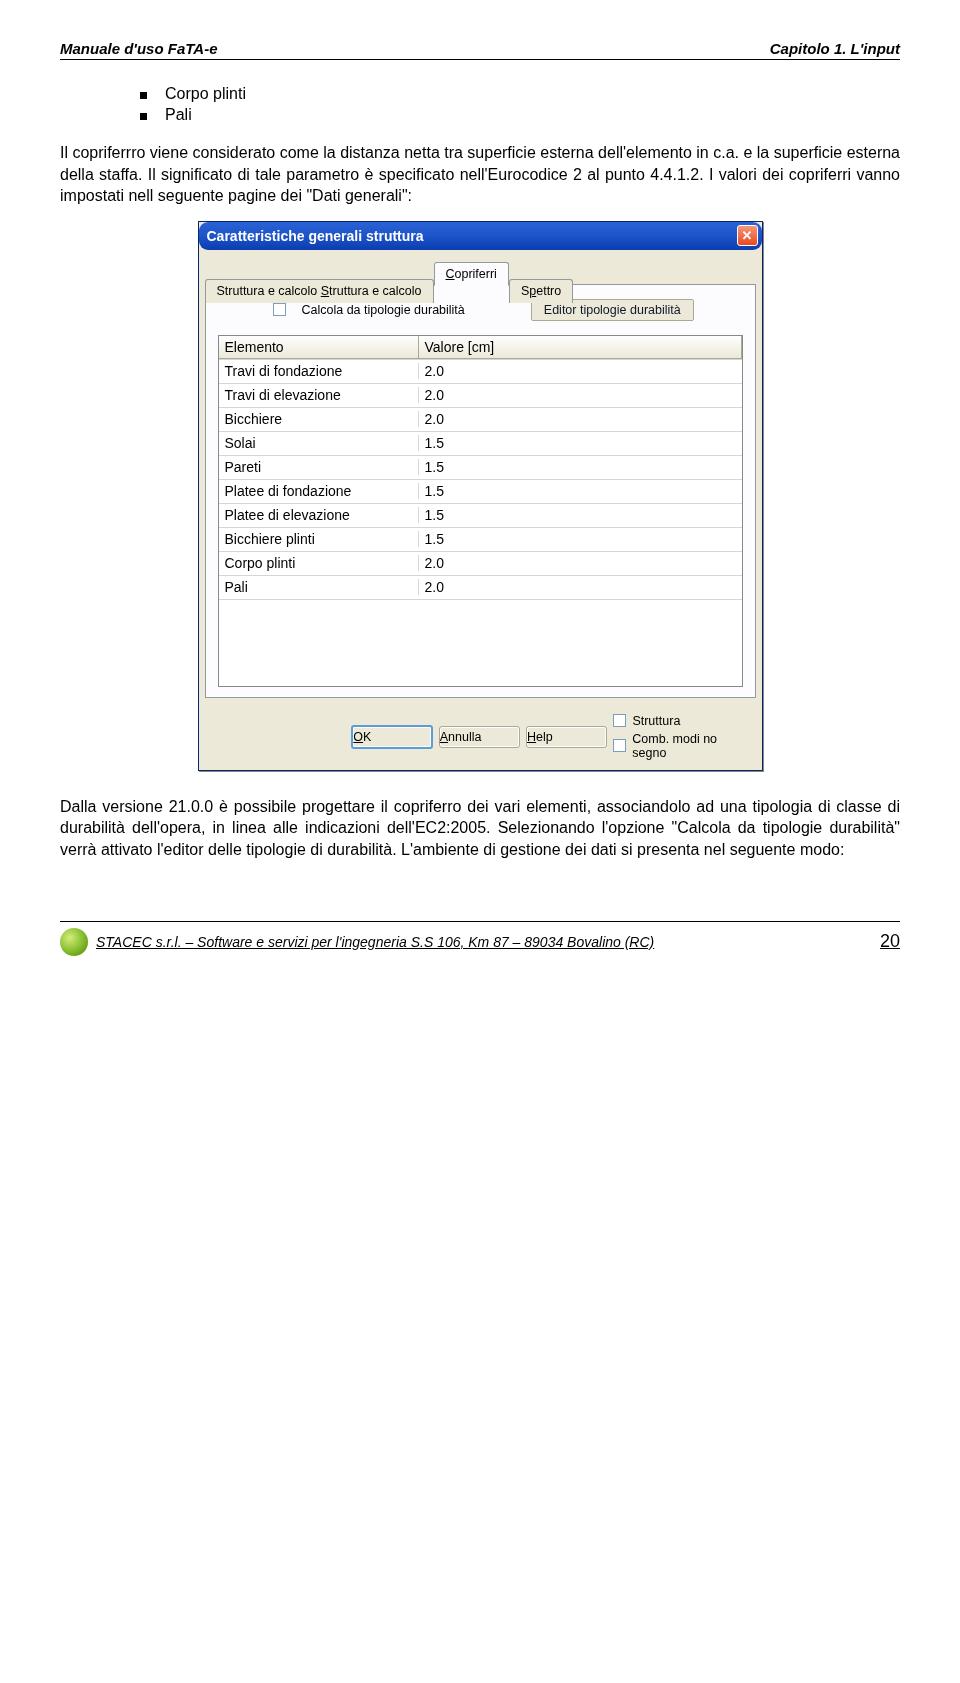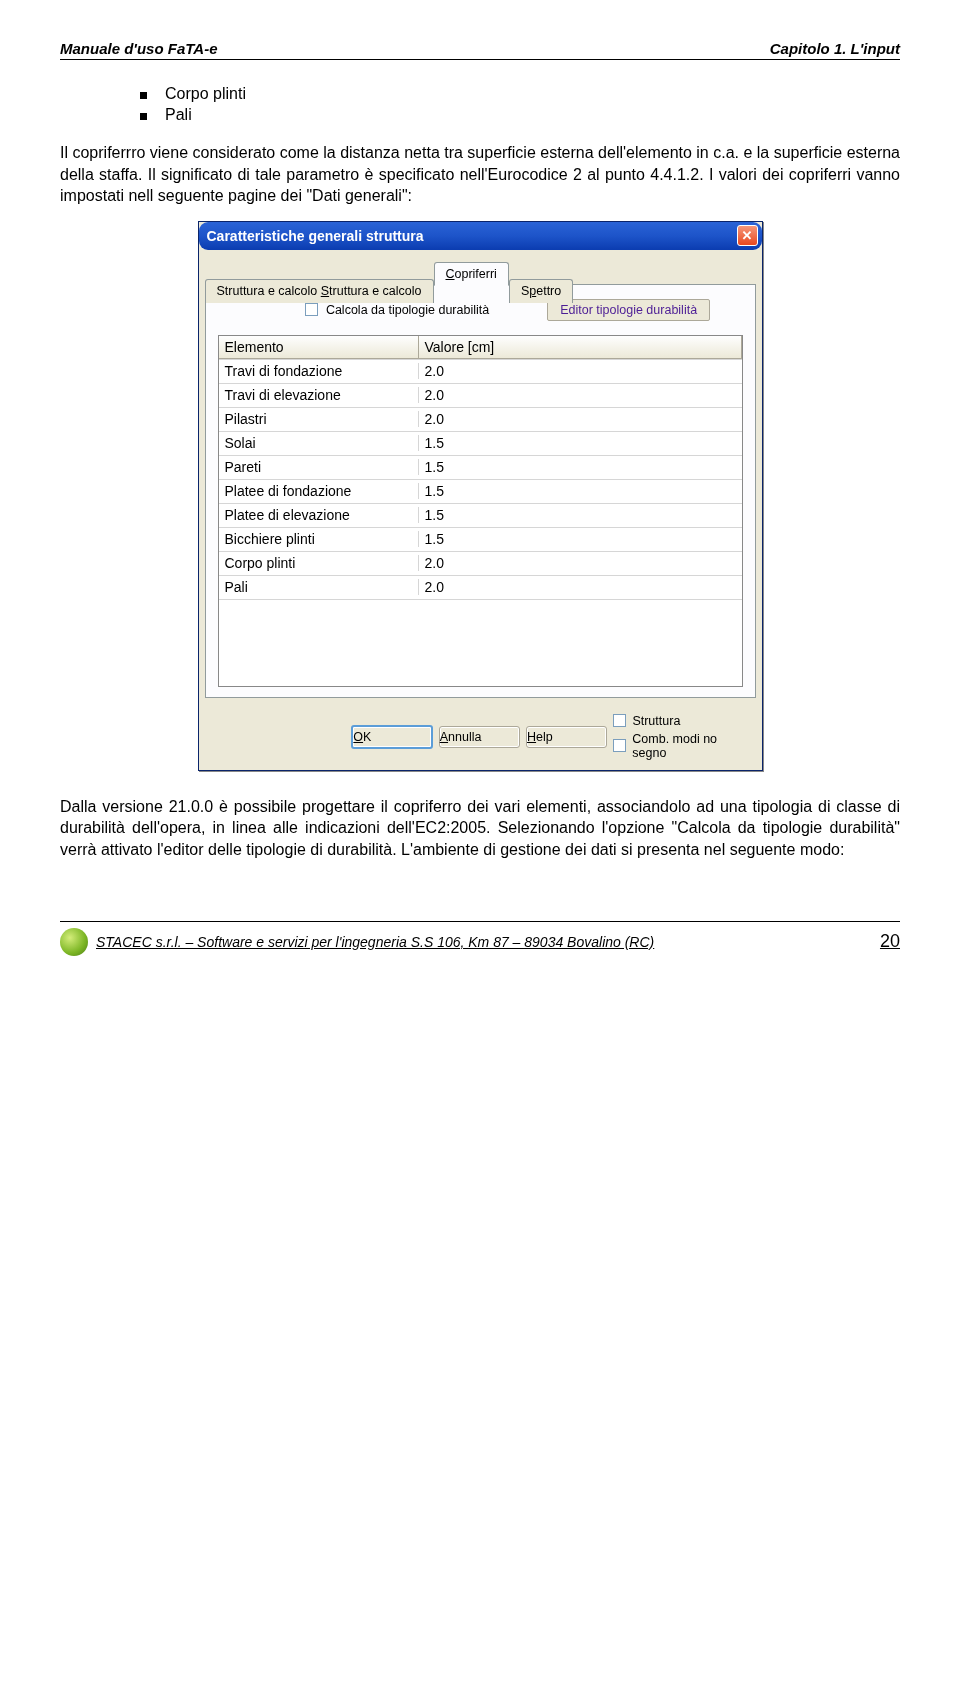--- a/index.html
+++ b/index.html
@@ -114,40 +114,39 @@
   }
   .tab-body {
     border: 1px solid #919b9c;
     margin: 0 6px 8px 6px;
     padding: 14px 12px 10px 12px;
     background: #fcfcfe;
   }
   .top-row {
     display: flex;
     align-items: center;
-    gap: 8px;
+    gap: 16px;
     margin-bottom: 14px;
     margin-left: 55px;
-    justify-content: center;
   }
   .checkbox {
     width: 13px;
     height: 13px;
     border: 1px solid #7b9ebd;
     background: #fff;
   }
   .chk-label {
     font-size: 12.5px;
   }
   .editor-btn {
     margin-left: 50px;
     padding: 3px 12px;
     background: #ece9d8;
     border: 1px solid #aca899;
-    color: #4c1d95;
+    color: #0f172a;
     font-size: 12.5px;
     border-radius: 2px;
   }
   .grid {
     border: 1px solid #888;
     background: #fff;
     min-height: 350px;
   }
   .grid-row {
     display: flex;
@@ -305,21 +304,21 @@
           <div class="grid-body" id="grid-body">
               <div class="grid-row">
                 <div class="col c1">Travi di fondazione</div>
                 <div class="col c2">2.0</div>
               </div>
               <div class="grid-row">
                 <div class="col c1">Travi di elevazione</div>
                 <div class="col c2">2.0</div>
               </div>
               <div class="grid-row">
-                <div class="col c1">Pilastri</div>
+                <div class="col c1">Bicchiere</div>
                 <div class="col c2">2.0</div>
               </div>
               <div class="grid-row">
                 <div class="col c1">Solai</div>
                 <div class="col c2">1.5</div>
               </div>
               <div class="grid-row">
                 <div class="col c1">Pareti</div>
                 <div class="col c2">1.5</div>
               </div>

